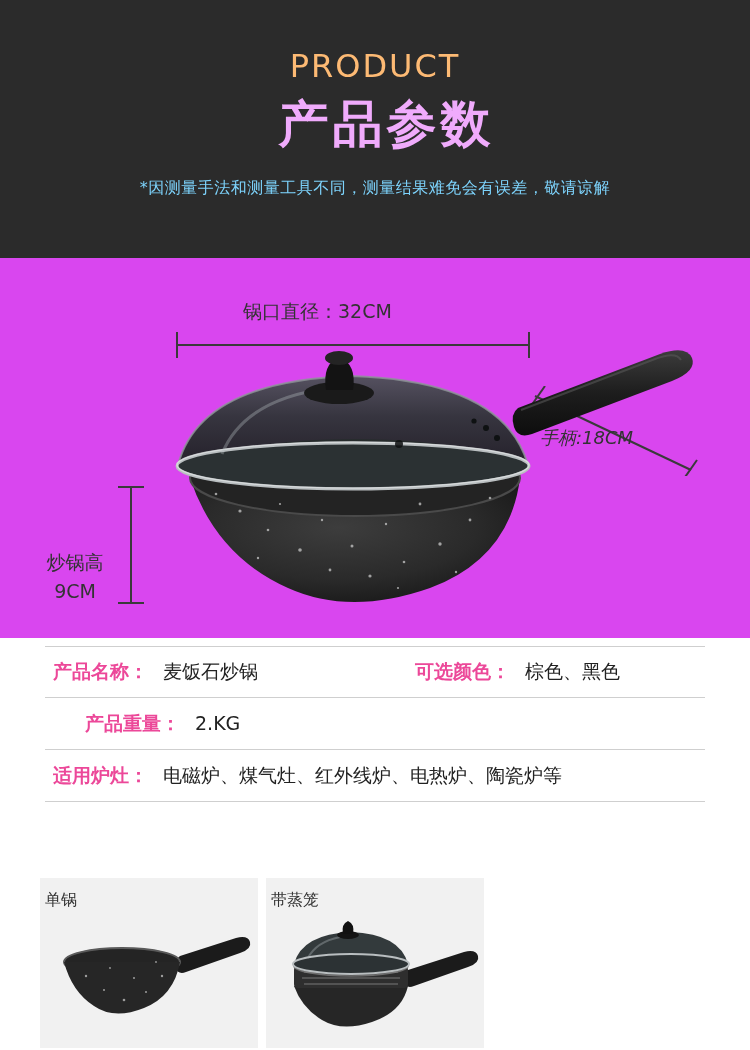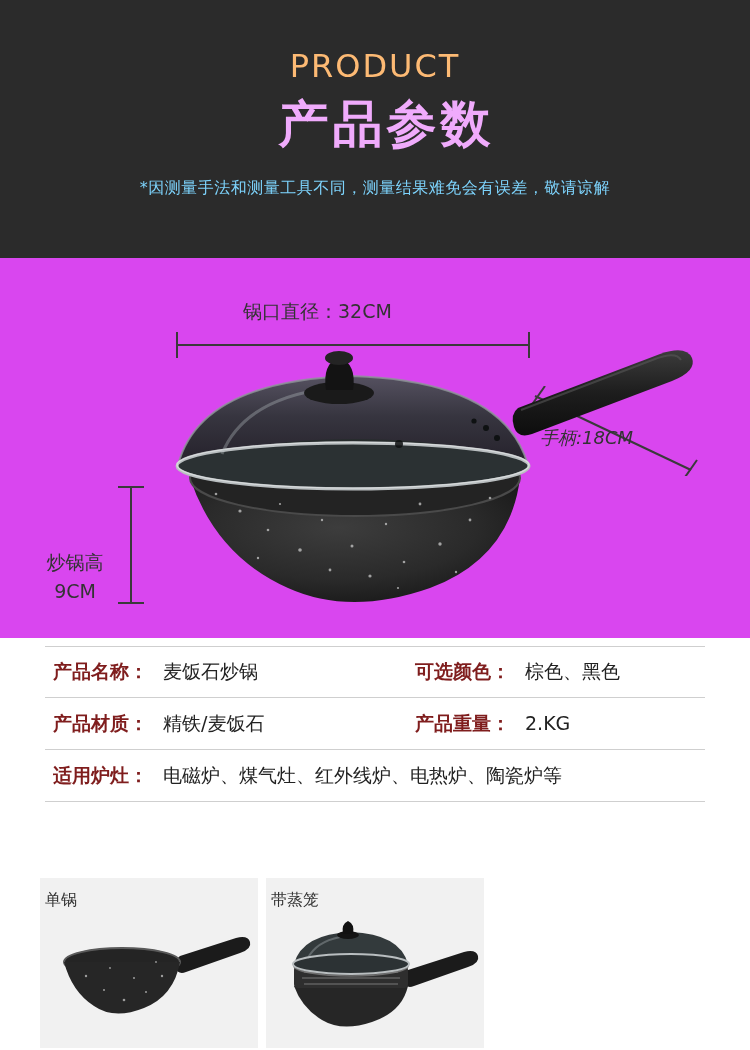--- a/index.html
+++ b/index.html
@@ -175,21 +175,21 @@
   .spec-cell.full {
     width: 100%;
     box-sizing: border-box;
   }
   .spec-cell.right-col {
     padding-left: 40px;
     text-align: right;
   }
   .spec-key {
     font-weight: 700;
-    color: #7f1d1d;
+    color: #ec4899;
     white-space: nowrap;
   }
   .spec-val {
     margin-left: 15px;
     color: #222222;
     white-space: nowrap;
   }
 
   
   .variants {
@@ -333,24 +333,20 @@
         <span class="spec-key">产品名称：</span>
         <span class="spec-val">麦饭石炒锅</span>
       </div>
       <div class="spec-cell half right-col">
         <span class="spec-key">可选颜色：</span>
         <span class="spec-val">棕色、黑色</span>
       </div>
     </div>
 
     <div class="spec-row">
-      <div class="spec-cell half">
-        <span class="spec-key">产品材质：</span>
-        <span class="spec-val">精铁/麦饭石</span>
-      </div>
       <div class="spec-cell half right-col">
         <span class="spec-key">产品重量：</span>
         <span class="spec-val">2.KG</span>
       </div>
     </div>
 
 
     <div class="spec-row">
       <div class="spec-cell full">
         <span class="spec-key">适用炉灶：</span>

